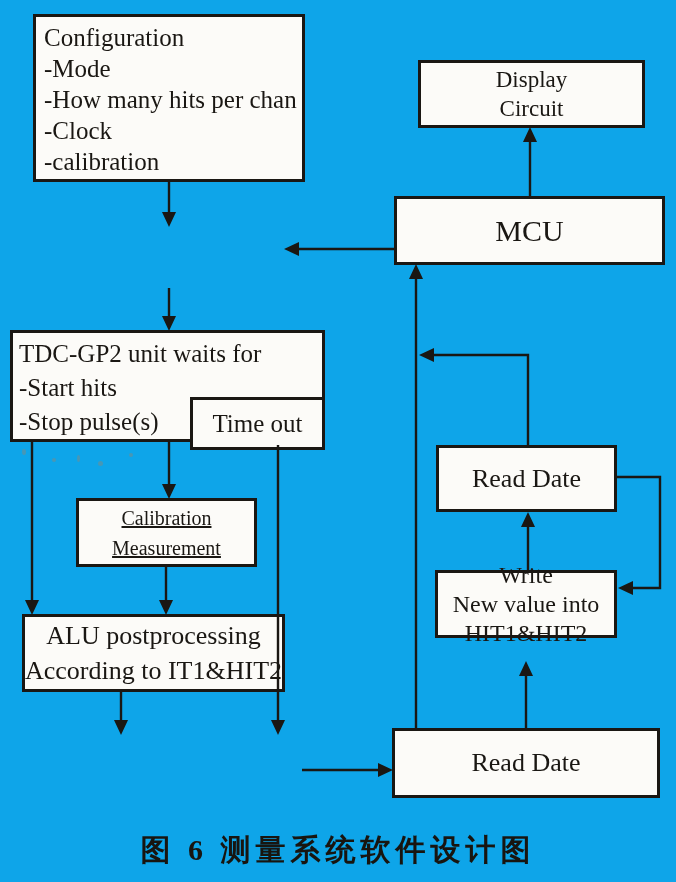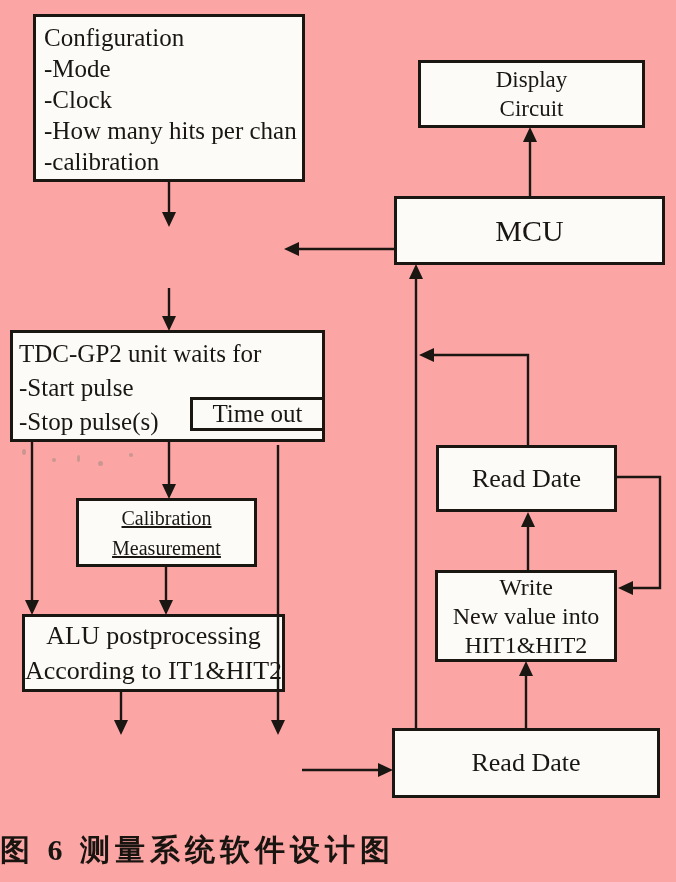--- a/index.html
+++ b/index.html
@@ -5,21 +5,21 @@
   html, body { margin: 0; padding: 0; }
   body {
     background: #fcfbf8;
     font-family: "Liberation Serif", "DejaVu Serif", serif;
     color: #1a1713;
   }
   #canvas {
     position: relative;
     width: 676px;
     height: 882px;
-    background: #fca5a5;
+    background: #0ea5e9;
     overflow: hidden;
   }
   .node {
     position: absolute;
     border: 3px solid #1a1713;
     background: #fcfbf8;
     box-sizing: border-box;
     color: #1a1713;
   }
   .node.center {
@@ -34,47 +34,47 @@
   #n-config   { left: 33px;  top: 14px;  width: 272px; height: 168px;
                 padding: 5px 6px 0 8px; font-size: 25px; line-height: 31px; }
   #n-display  { left: 418px; top: 60px;  width: 227px; height: 68px;
                 font-size: 23px; line-height: 29px; }
   #n-mcu      { left: 394px; top: 196px; width: 271px; height: 69px;
                 font-size: 30px; text-align: right; }
   #n-init     { left: 57px;  top: 226px; width: 227px; height: 62px;
                 font-size: 27px; }
   #n-tdc      { left: 10px;  top: 330px; width: 315px; height: 112px;
                 padding: 4px 12px 0 6px; font-size: 25px; line-height: 34px; }
-  #n-timeout  { left: 190px; top: 397px; width: 135px; height: 34px;
+  #n-timeout  { left: 190px; top: 397px; width: 135px; height: 53px;
                 font-size: 25px; z-index: 3; }
   #n-calib    { left: 76px;  top: 498px; width: 181px; height: 69px;
                 font-size: 20px; line-height: 30px; text-decoration: underline; }
   #n-alu      { left: 22px;   top: 614px; width: 263px; height: 78px;
                 font-size: 26px; line-height: 35px; }
   #n-interrupt{ left: 97px;  top: 734px; width: 205px; height: 66px;
                 font-size: 25px; }
   #n-read1    { left: 436px; top: 445px; width: 181px; height: 67px;
                 font-size: 26px; }
-  #n-write    { left: 435px; top: 570px; width: 182px; height: 92px;
+  #n-write    { left: 435px; top: 570px; width: 182px; height: 68px;
                 font-size: 24px; line-height: 29px; }
   #n-read2    { left: 392px; top: 728px; width: 268px; height: 70px;
                 font-size: 26px; }
 
   #connectors {
     position: absolute;
     left: 0; top: 0;
     z-index: 5;
     pointer-events: none;
   }
 
   #caption {
     position: absolute;
     left: 0; top: 830px;
     width: 676px;
-    text-align: left;
+    text-align: center;
     font-size: 30px;
     font-weight: bold;
     letter-spacing: 5px;
     color: #181510;
   }
 
   .speck {
     position: absolute;
     background: #8d8778;
     border-radius: 50%;
@@ -82,38 +82,38 @@
   }
 </style>
 </head>
 <body>
 
 <div id="canvas">
 
   <div class="node" id="n-config">
     <div class="nl">Configuration</div>
     <div class="nl">-Mode</div>
+    <div class="nl">-How many hits per chan</div>
     <div class="nl">-Clock</div>
-    <div class="nl">-How many hits per chan</div>
     <div class="nl">-calibration</div>
   </div>
 
   <div class="node center" id="n-display">
     <div class="nl">Display</div>
     <div class="nl">Circuit</div>
   </div>
 
   <div class="node center" id="n-mcu">
     <div class="nl">MCU</div>
   </div>
 
 
   <div class="node" id="n-tdc">
     <div class="nl">TDC-GP2 unit waits for</div>
-    <div class="nl">-Start pulse</div>
+    <div class="nl">-Start hits</div>
     <div class="nl">-Stop pulse(s)</div>
   </div>
 
   <div class="node center" id="n-timeout">
     <div class="nl">Time out</div>
   </div>
 
   <div class="node center" id="n-calib">
     <div class="nl">Calibration</div>
     <div class="nl">Measurement</div>

